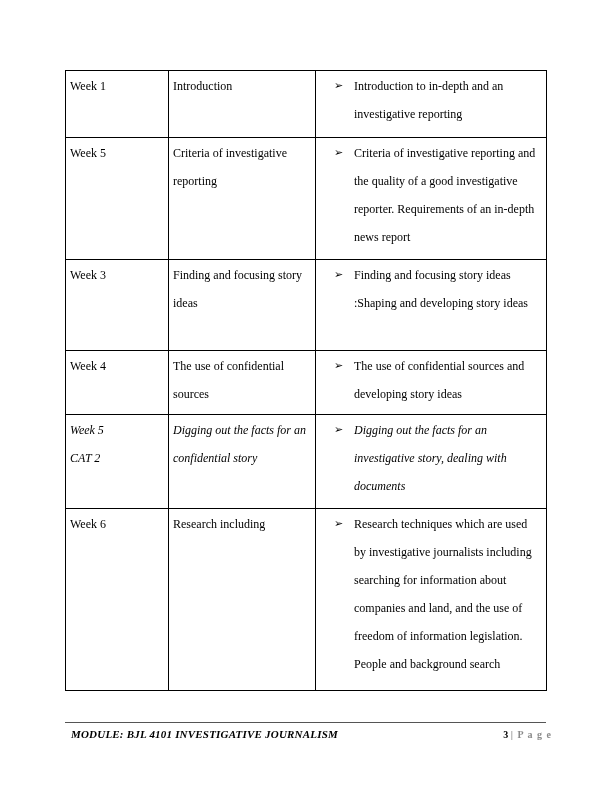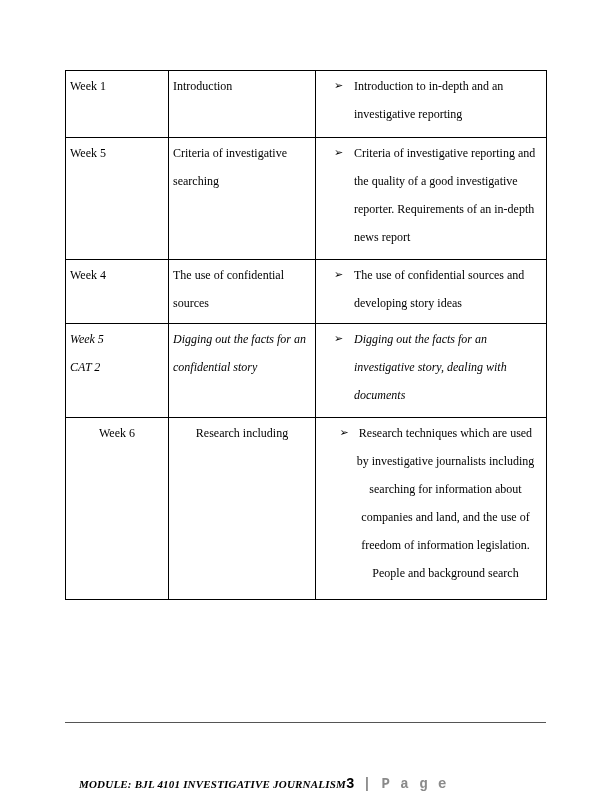--- a/index.html
+++ b/index.html
@@ -42,33 +42,33 @@
   }
   .desc-text { flex: 1; padding-right: 5px; }
   .footer-rule {
     position: absolute;
     left: 65px; top: 722px;
     width: 481px;
     border-top: 1px solid #555;
   }
   .footer-row {
     position: absolute;
-    left: 79px; top: 728px;
+    left: 71px; top: 728px;
     width: 481px;
     display: flex;
+    justify-content: space-between;
     align-items: baseline;
     font-size: 11px;
-    margin-top: 48px;
   }
   .module-title {
     font-weight: bold;
     font-style: italic;
     letter-spacing: 0.2px;
   }
-  .page-info { font-family: Liberation Mono, monospace; font-size: 14px; }
+  .page-info { font-family: Liberation Serif, serif; font-size: 10px; }
   .page-num { font-weight: bold; color: #000; }
   .page-suffix { color: #8a8a8a; letter-spacing: 1px; font-weight: bold; }
 </style>
 </head>
 <body>
 
 <div class="page">
 
   <table class="schedule">
     <tbody>
@@ -84,29 +84,42 @@
             <span class="desc-text">Introduction to in-depth and an investigative reporting</span>
           </div>
         </td>
       </tr>
 
       <tr style="height:122px;">
         <td class="c1">
           <div>Week 5</div>
           <div></div>
         </td>
-        <td class="c2">Criteria of investigative searching</td>
+        <td class="c2">Criteria of investigative reporting</td>
         <td class="c3">
           <div class="desc">
             <span class="arrow">➢</span>
             <span class="desc-text">Criteria of investigative reporting and the quality of a good investigative reporter. Requirements of an in-depth news report</span>
           </div>
         </td>
       </tr>
 
+      <tr style="height:91px;">
+        <td class="c1">
+          <div>Week 3</div>
+          <div></div>
+        </td>
+        <td class="c2">Finding and focusing story ideas</td>
+        <td class="c3">
+          <div class="desc">
+            <span class="arrow">➢</span>
+            <span class="desc-text">Finding and focusing story ideas :Shaping and developing story ideas</span>
+          </div>
+        </td>
+      </tr>
 
       <tr style="height:64px;">
         <td class="c1">
           <div>Week 4</div>
           <div></div>
         </td>
         <td class="c2">The use of confidential sources</td>
         <td class="c3">
           <div class="desc">
             <span class="arrow">➢</span>
@@ -122,21 +135,21 @@
         </td>
         <td class="c2">Digging out the facts for an confidential story</td>
         <td class="c3">
           <div class="desc">
             <span class="arrow">➢</span>
             <span class="desc-text">Digging out the facts for an investigative story, dealing with documents</span>
           </div>
         </td>
       </tr>
 
-      <tr style="height:182px;text-align:center;">
+      <tr style="height:182px;">
         <td class="c1">
           <div>Week 6</div>
           <div></div>
         </td>
         <td class="c2">Research including</td>
         <td class="c3">
           <div class="desc">
             <span class="arrow">➢</span>
             <span class="desc-text">Research techniques which are used by investigative journalists including searching for information about companies and land, and the use of freedom of information legislation. People and background search</span>
           </div>

